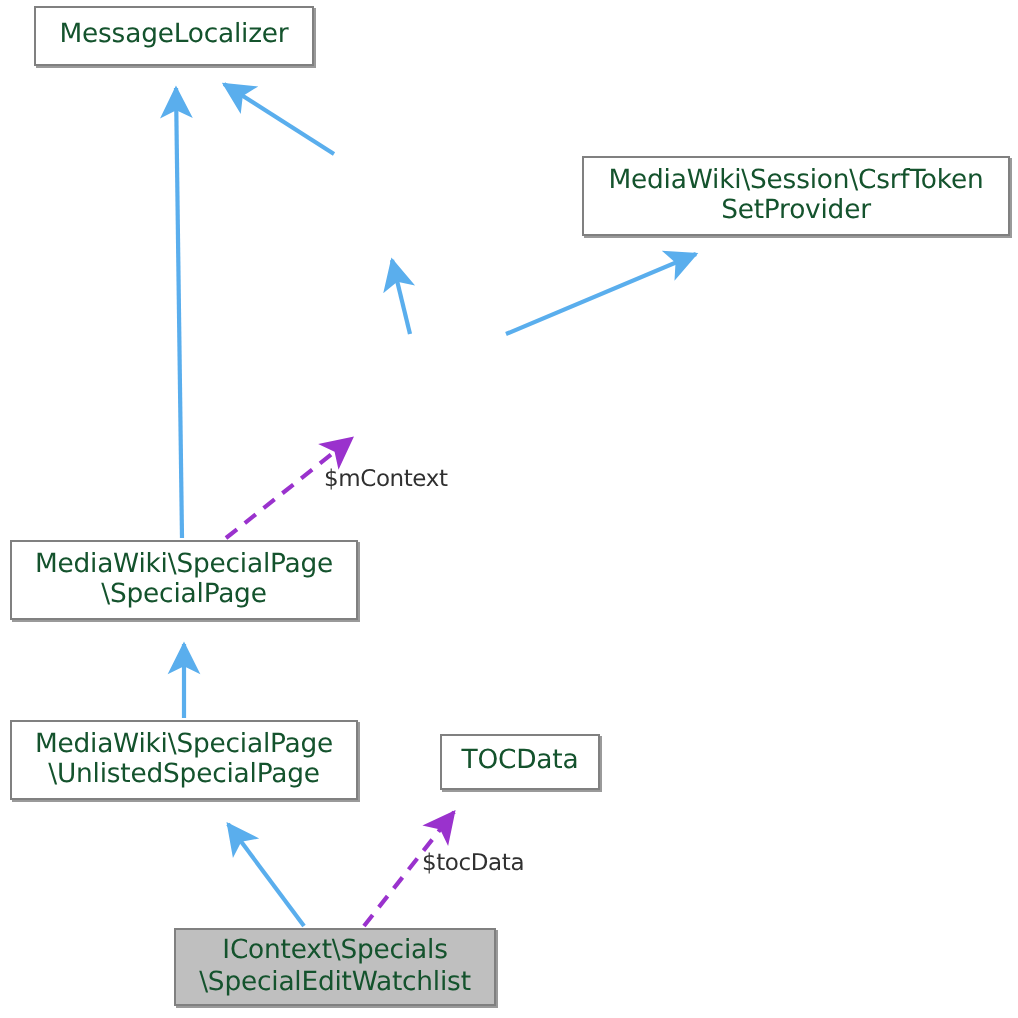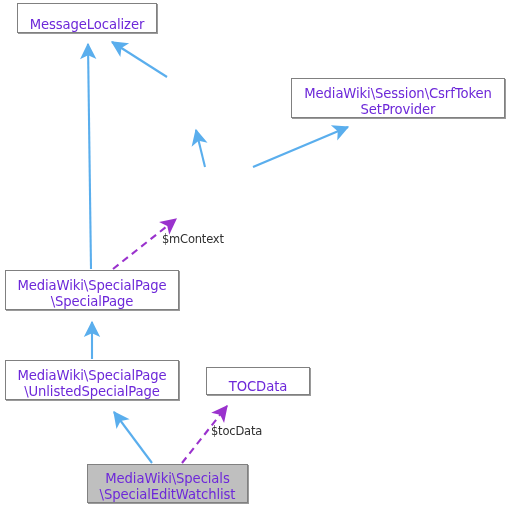--- a/index.html
+++ b/index.html
@@ -23,24 +23,24 @@
     height: 509px;
     display: block;
   }
   .node-box {
     position: absolute;
     box-sizing: border-box;
     background: #ffffff;
     border: 1px solid #808080;
     box-shadow: 1px 1px 0 0 #9a9a9a;
     display: flex;
-    align-items: flex-end;
+    align-items: center;
     justify-content: center;
     text-align: center;
-    color: #6d28d9;
+    color: #14532d;
     font-size: 13.2px;
     line-height: 15.5px;
     letter-spacing: -0.1px;
     white-space: pre-line;
   }
   .node-box.highlighted {
     background: #bfbfbf;
   }
   .node-label {
     display: block;
@@ -104,26 +104,26 @@
   <div class="node-box" style="left:5px; top:270px; width:174px; height:40px;">
     <span class="node-label">MediaWiki\SpecialPage
 \SpecialPage</span>
   </div>
 
   <div class="node-box" style="left:5px; top:360px; width:174px; height:40px;">
     <span class="node-label">MediaWiki\SpecialPage
 \UnlistedSpecialPage</span>
   </div>
 
-  <div class="node-box" style="left:206px; top:367px; width:104px; height:28px;">
+  <div class="node-box" style="left:220px; top:367px; width:80px; height:28px;">
     <span class="node-label">TOCData</span>
   </div>
 
   <div class="node-box highlighted" style="left:87px; top:464px; width:161px; height:39px;">
-    <span class="node-label">MediaWiki\Specials
+    <span class="node-label">IContext\Specials
 \SpecialEditWatchlist</span>
   </div>
 
   <div class="edge-label" style="left:162px; top:232px;">$mContext</div>
 
   <div class="edge-label" style="left:211px; top:424px;">$tocData</div>
 
 </div>
 
 </body></html>

